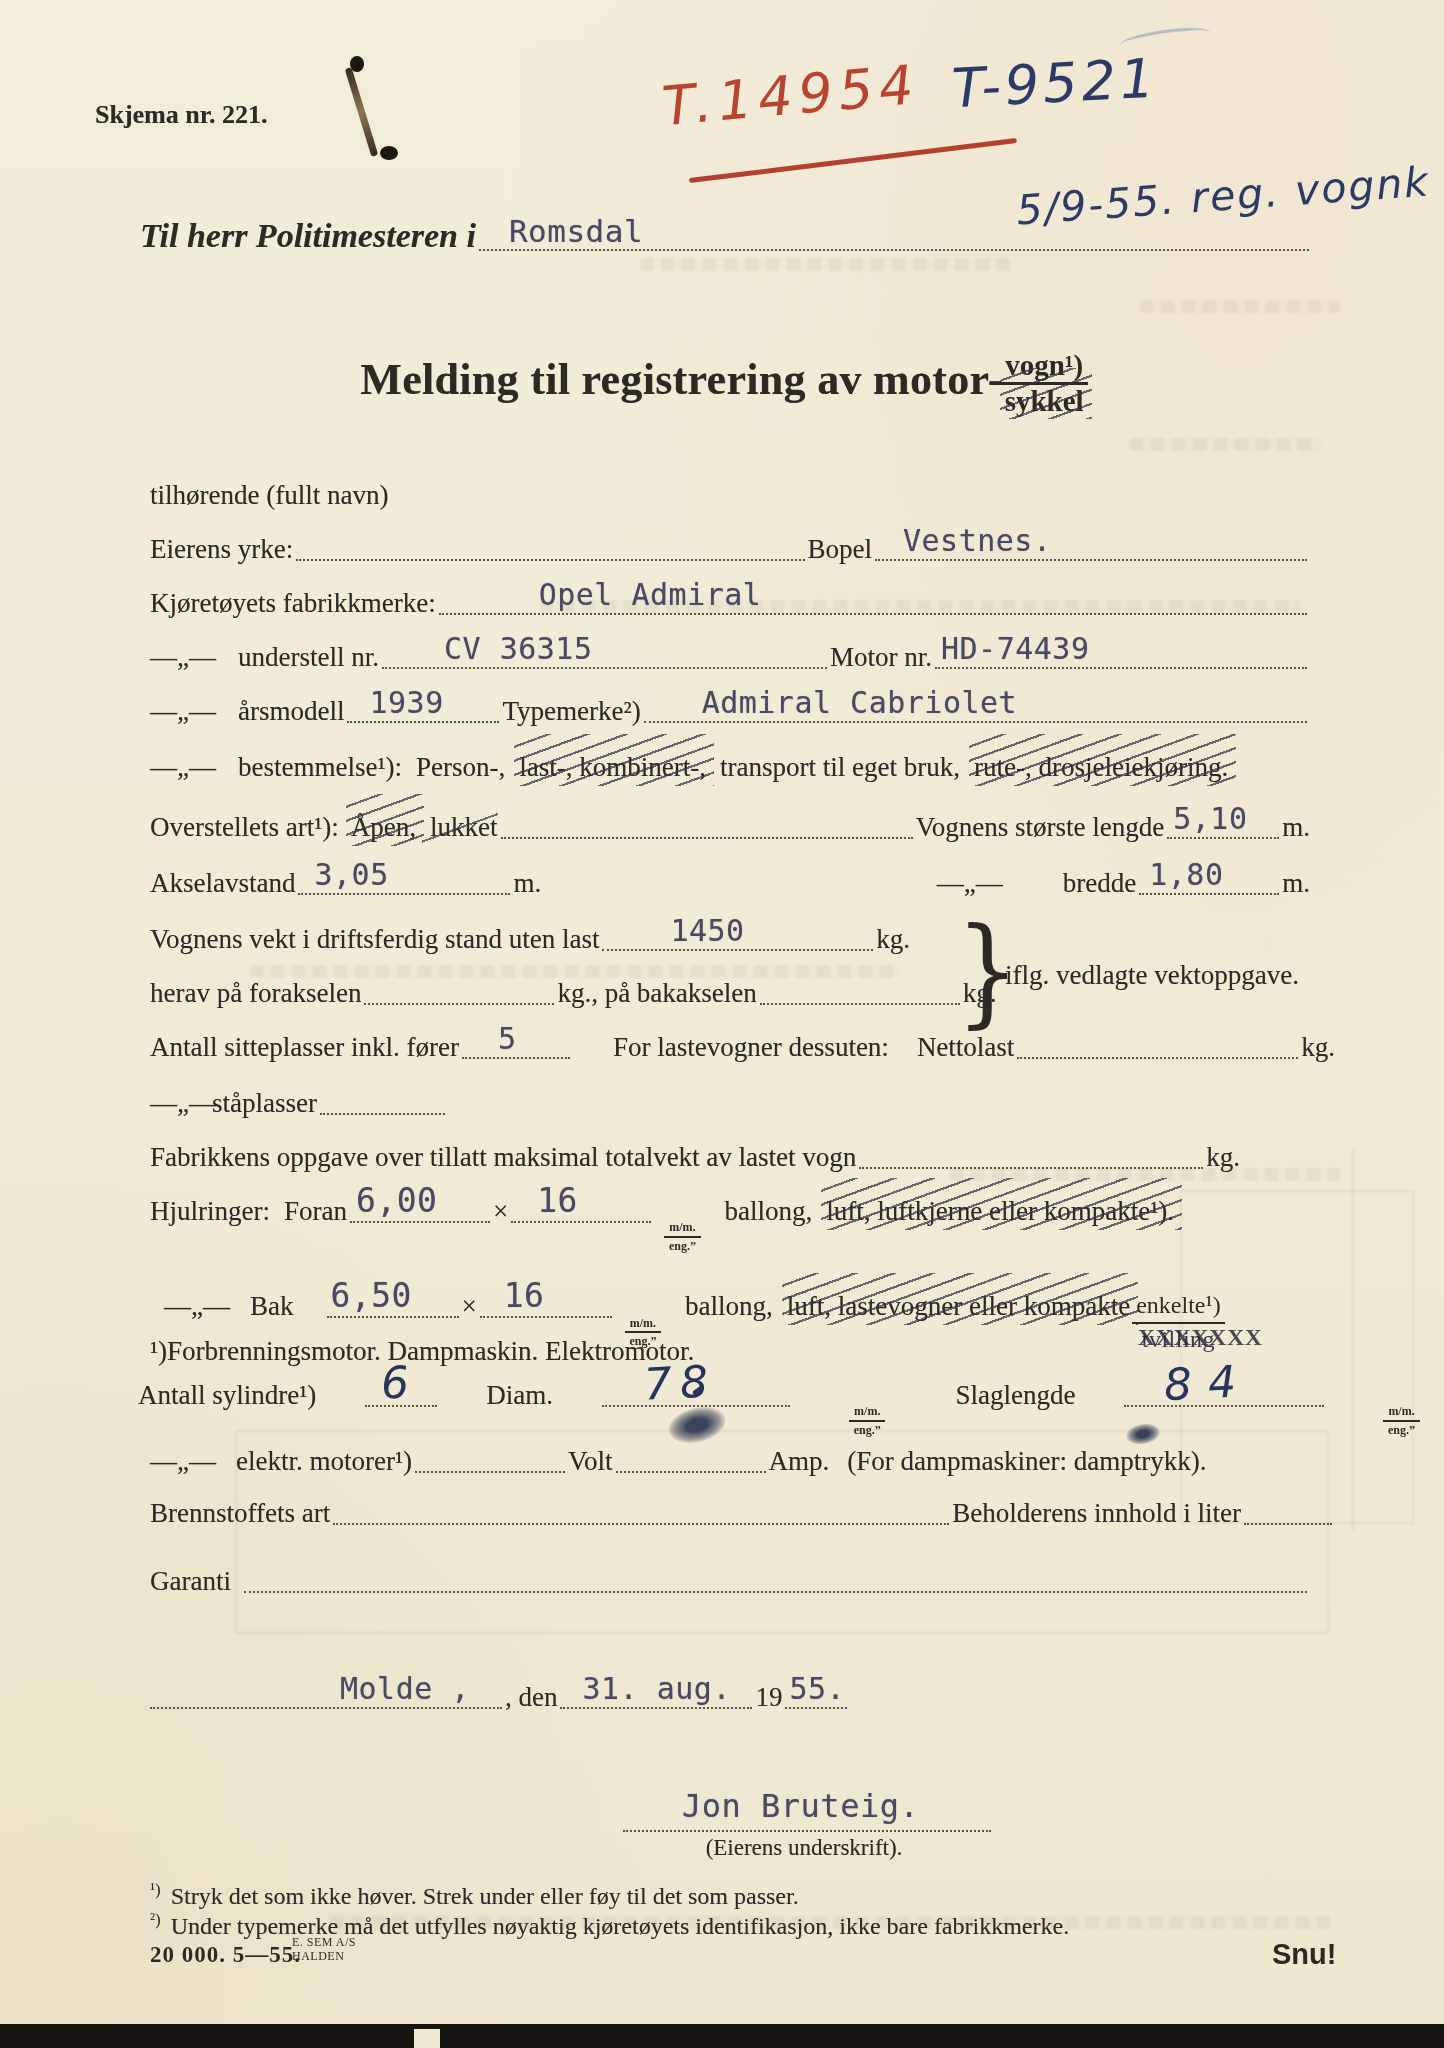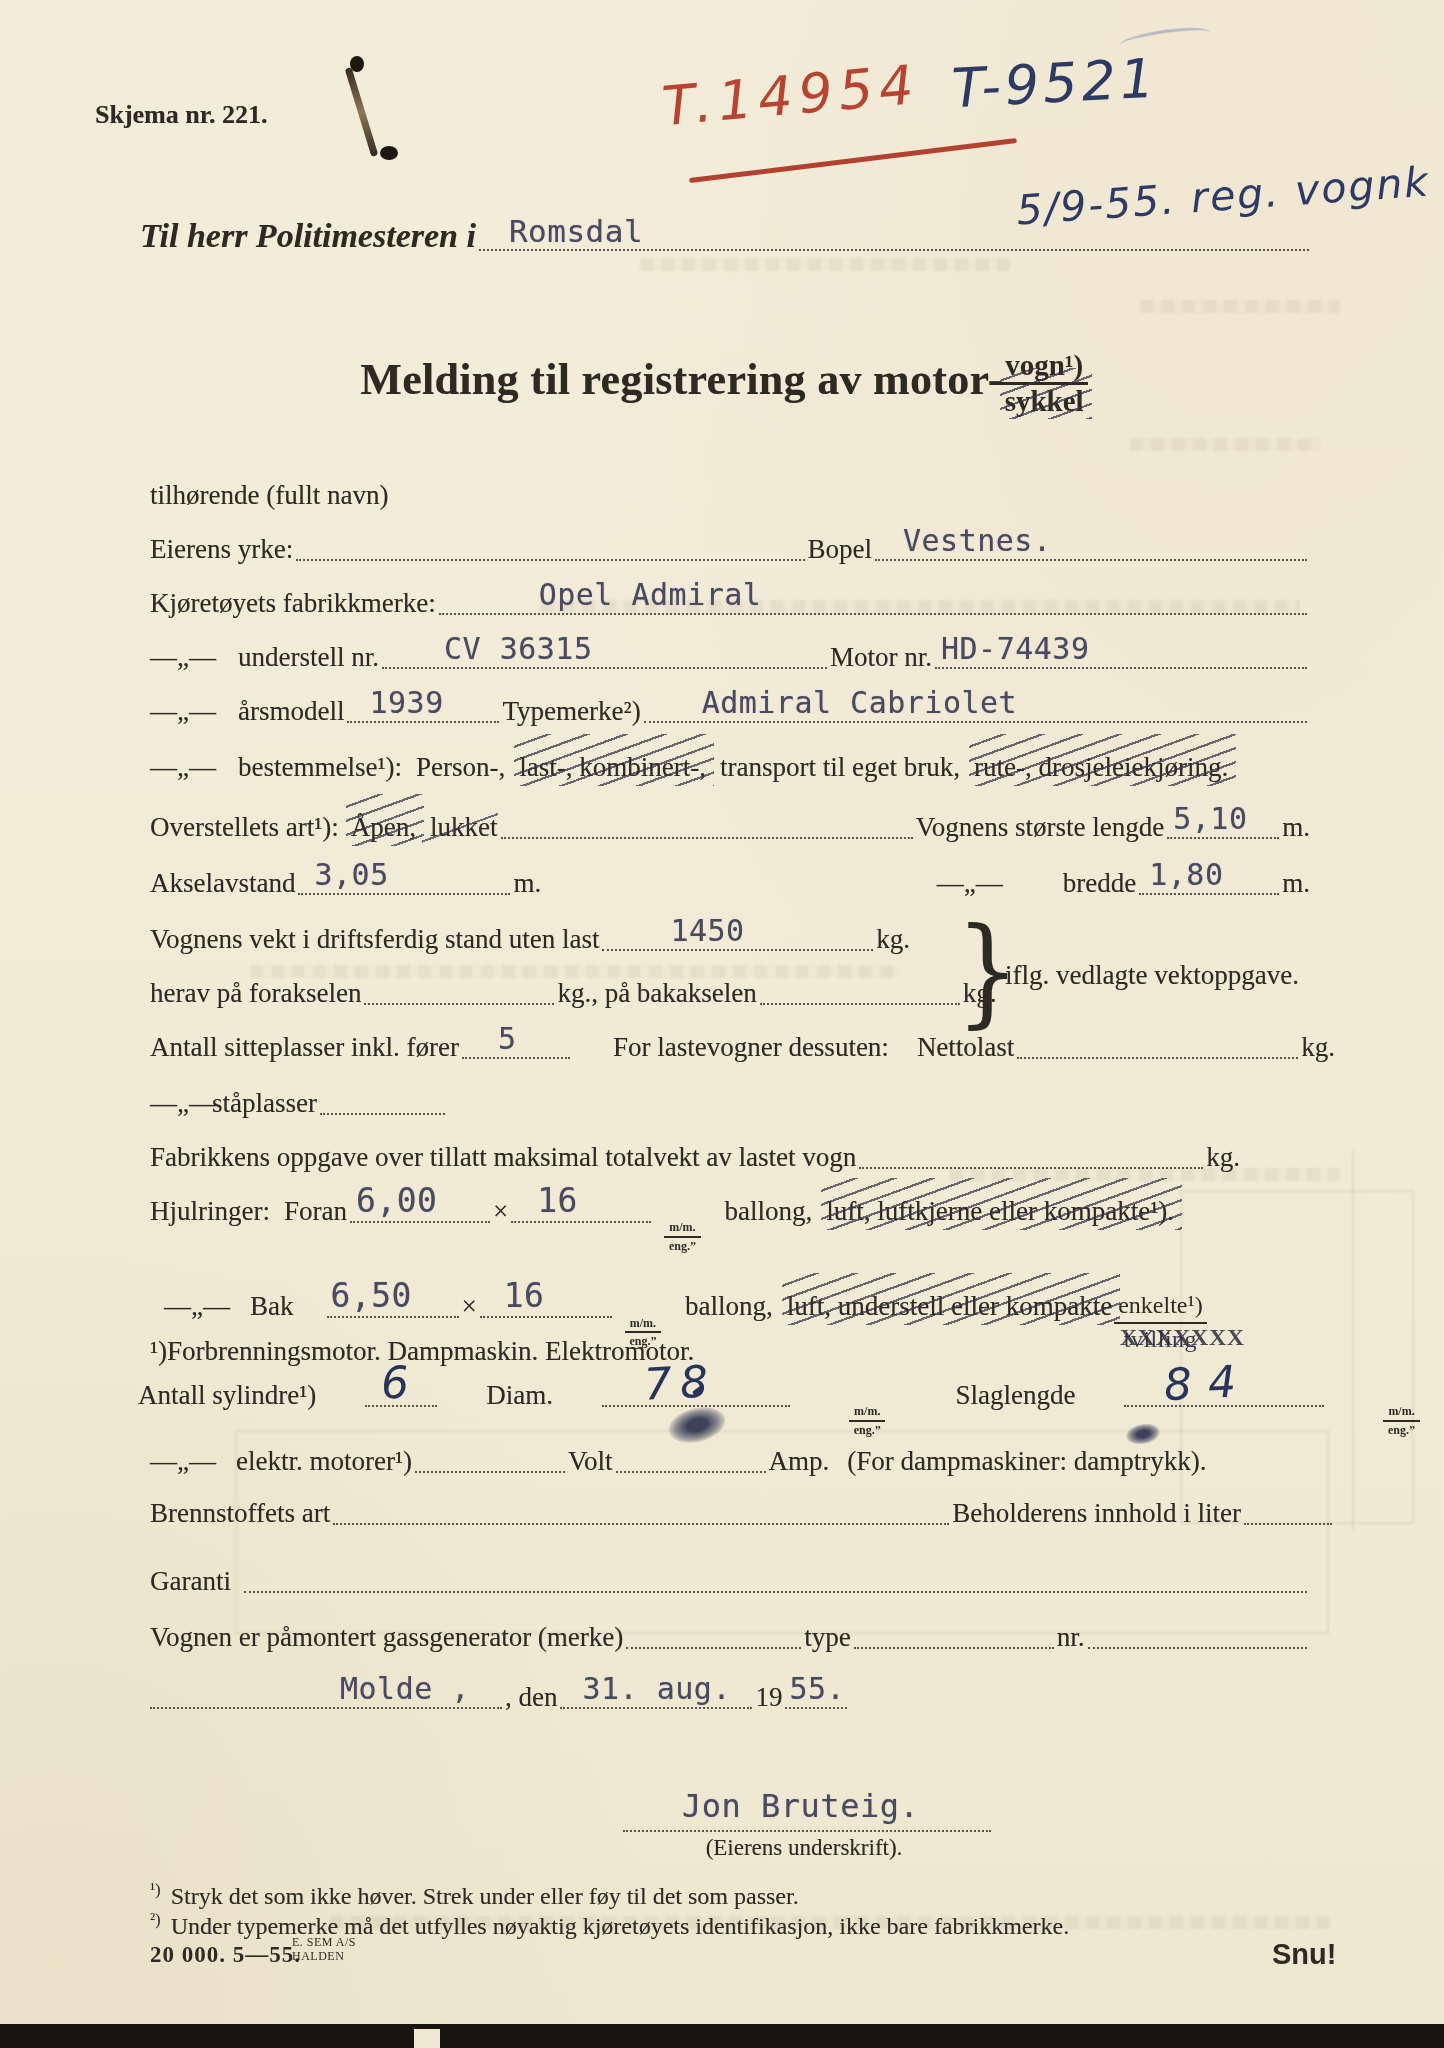--- a/index.html
+++ b/index.html
@@ -266,21 +266,21 @@
     </span>
     <span class="lbl">×</span>
     <span class="dots fix" style="width:132px;">
       <span class="typed on" style="left:24px;font-size:33px;">16</span>
     </span>
     <span class="frac">
       <span class="ftop">m/m.</span>
       <span class="fbot">eng.”</span>
     </span>
     <span class="lbl seg" style="margin-left:14px;">ballong,</span>
-    <span class="lbl hx">luft, understell eller kompakte</span>
+    <span class="lbl hx">luft, lastevogner eller kompakte</span>
     <span class="frac2">
       <span>enkelte¹)</span>
       <span class="rule"></span>
       <span class="xstruck"><span>tvilling</span><span class="xover">XXXXXXX</span></span>
     </span>
   </div>
 
   <div class="note27 lbl" style="left:150px;top:1336px;">¹)Forbrenningsmotor. Dampmaskin. Elektromotor.</div>
 
   <div class="row" style="top:1380px;left:138px;width:1070px;gap:46px;">
@@ -325,28 +325,20 @@
     <span class="dots"></span>
     <span class="lbl">Beholderens innhold i liter</span>
     <span class="dots fix" style="width:88px;"></span>
   </div>
 
   <div class="row" style="top:1566px;left:150px;width:1160px;">
     <span class="lbl" style="margin-right:10px;">Garanti</span>
     <span class="dots"></span>
   </div>
 
-  <div class="row" style="top:1622px;left:150px;width:1160px;">
-    <span class="lbl">Vognen er påmontert gassgenerator (merke)</span>
-    <span class="dots fix" style="width:175px;"></span>
-    <span class="lbl">type</span>
-    <span class="dots fix" style="width:200px;"></span>
-    <span class="lbl">nr.</span>
-    <span class="dots"></span>
-  </div>
 
   <div class="row" style="top:1682px;left:150px;width:745px;">
     <span class="dots fix" style="width:352px;margin-left:0;">
       <span class="typed on" style="left:190px;">Molde ,</span>
     </span>
     <span class="lbl">, den</span>
     <span class="dots fix" style="width:192px;">
       <span class="typed on" style="left:22px;">31. aug.</span>
     </span>
     <span class="lbl">19</span>

